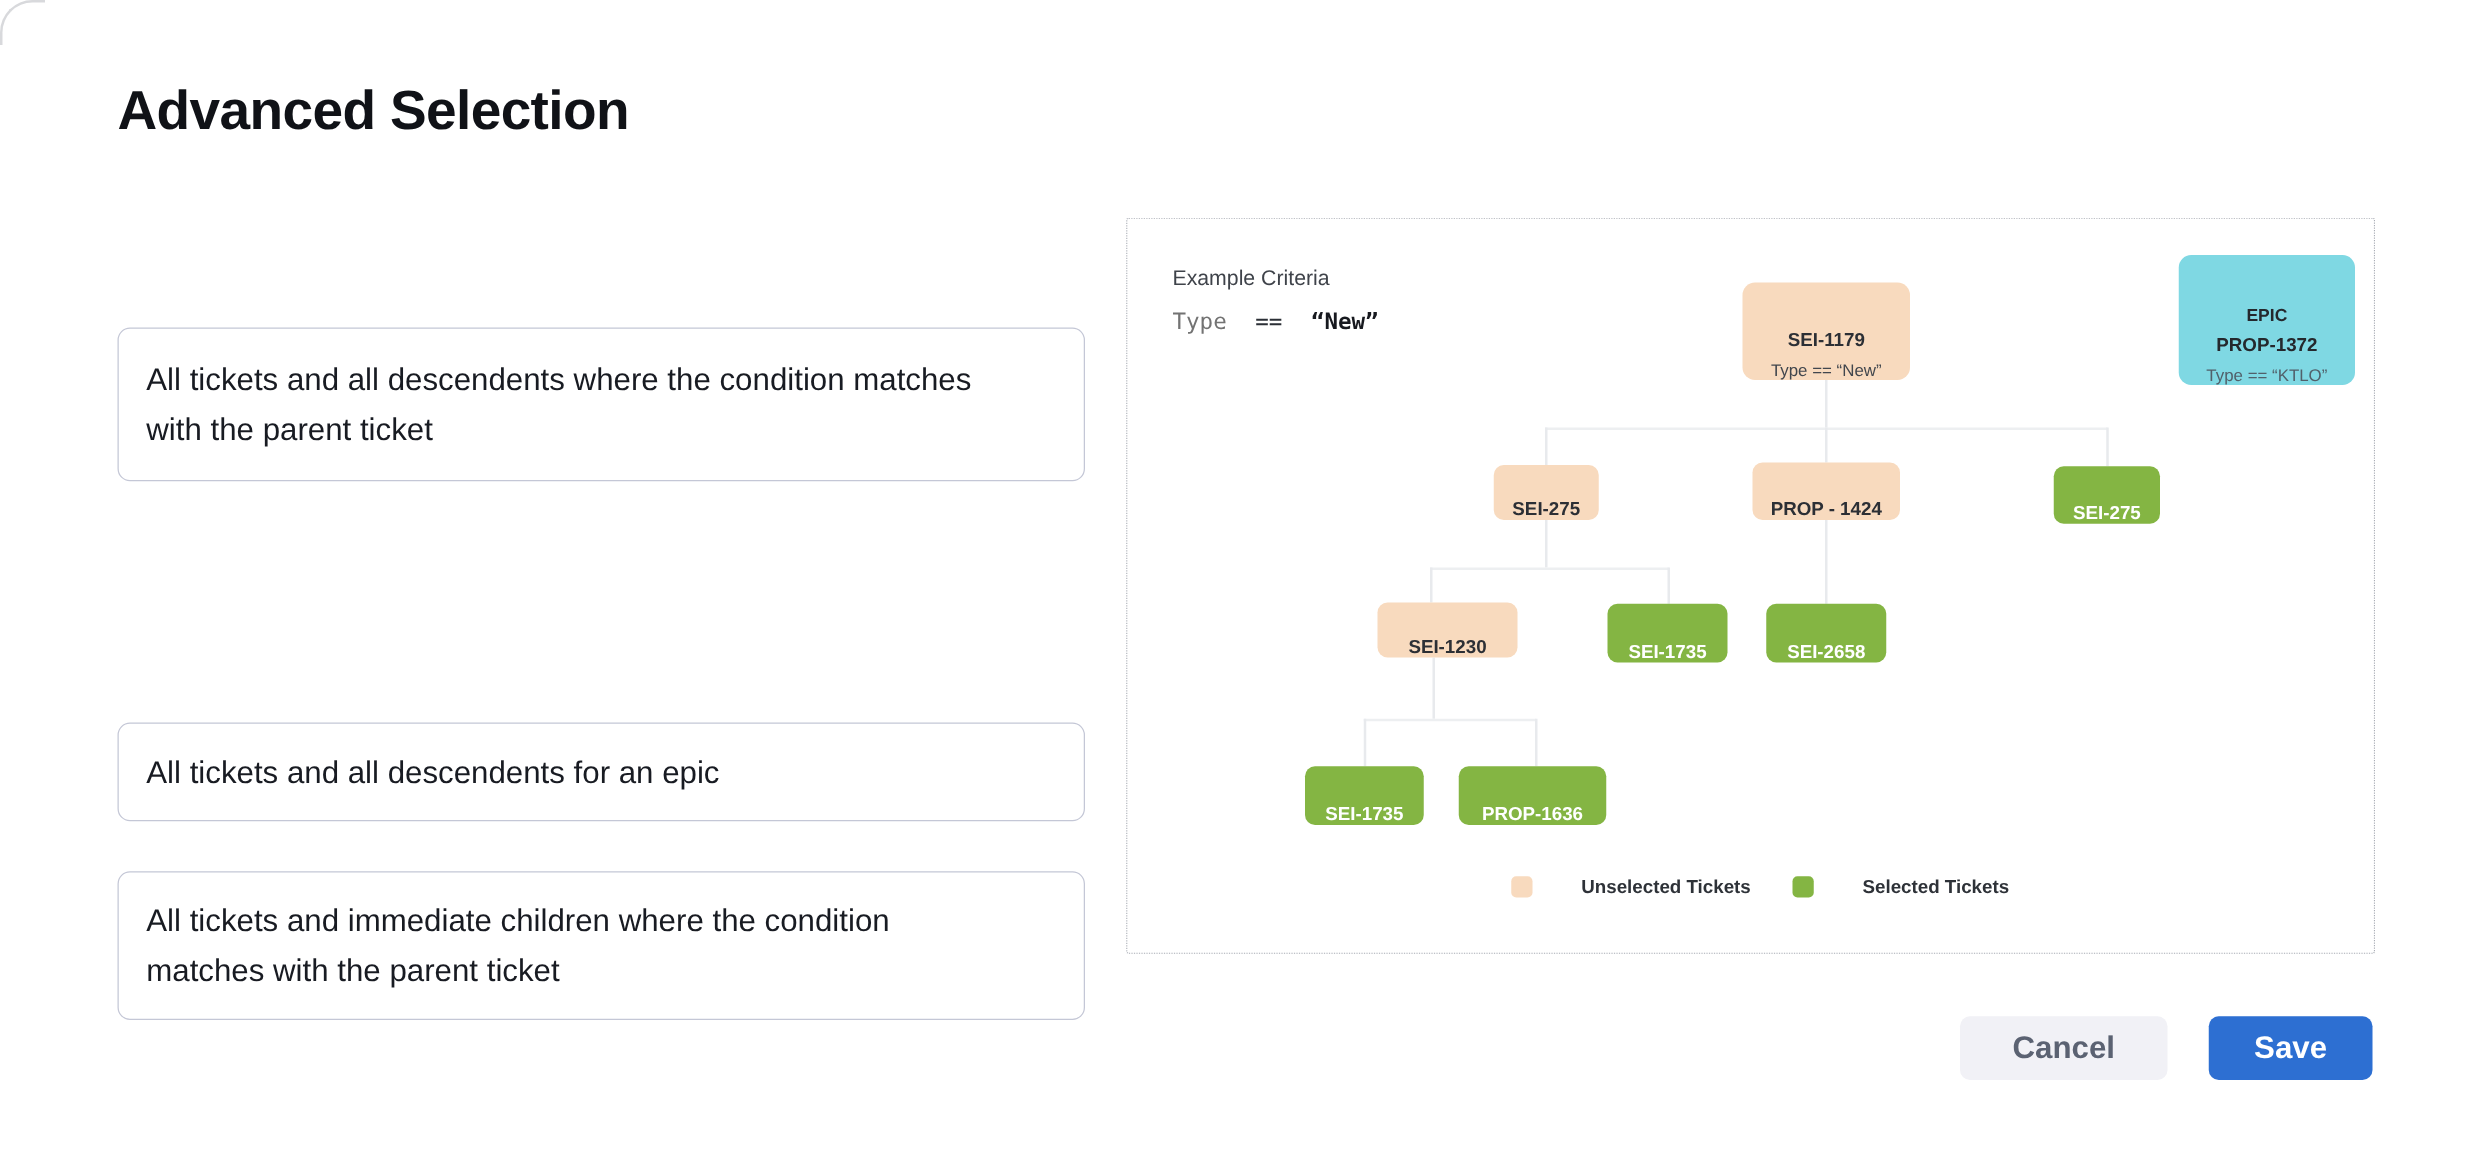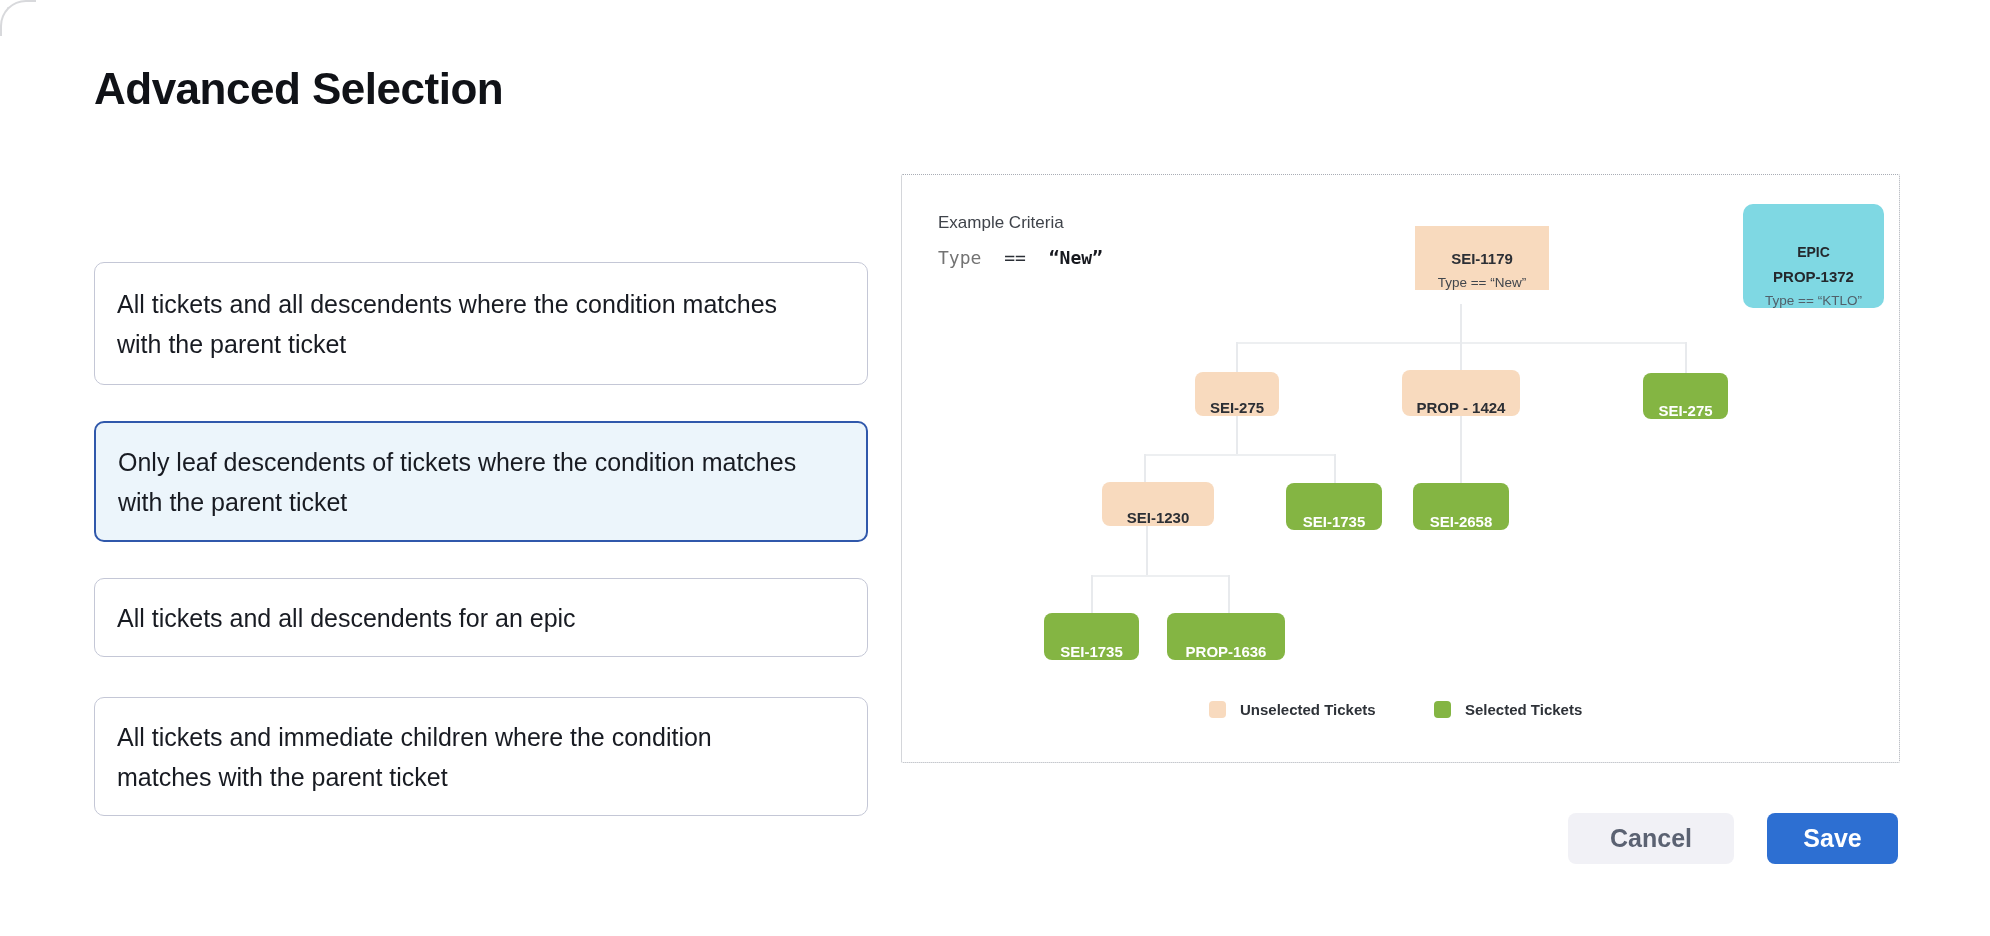--- a/index.html
+++ b/index.html
@@ -35,21 +35,21 @@
   .crit-val { color:#17191f; font-weight:700; margin-left:12px; }
 
   
   .node { position:absolute; border-radius:8px; display:flex; flex-direction:column;
     align-items:center; justify-content:flex-end; font-weight:700; font-size:15px; }
   .peach { background:#f8dabe; color:#2c2f35; }
   .green { background:#84b543; color:#ffffff; }
   .cyan  { background:#7fd8e3; color:#24282d; border-radius:10px; }
   .node .sub { font-weight:400; font-size:13.5px; color:#41464d; margin-top:8px; }
   .cyan .sub { color:#51606a; }
-  .tn-root { left:492px; top:51px;  width:134px; height:64px; border-radius:0;margin-left:21px; }
+  .tn-root { left:492px; top:51px;  width:134px; height:78px; border-radius:10px; }
   .tn-epic { left:841px; top:29px;  width:141px; height:104px; }
   .tn-epic .epic-type { font-size:14px; margin-bottom:8px; }
   .tn1 { left:293px; top:197px; width:84px;  height:44px; }
   .tn2 { left:500px; top:195px; width:118px; height:46px; }
   .tn3 { left:741px; top:198px; width:85px;  height:46px; }
   .tn4 { left:200px; top:307px; width:112px;  height:44px; }
   .tn5 { left:384px; top:308px; width:96px;  height:47px; }
   .tn6 { left:511px; top:308px; width:96px;  height:47px; }
   .tn7 { left:142px; top:438px; width:95px;  height:47px; }
   .tn8 { left:265px; top:438px; width:118px; height:47px; }
@@ -66,21 +66,21 @@
   .c7  { left:242px; top:279px; width:191px; }
   .c8  { left:242px; top:279px; height:28px; }
   .c9  { left:432px; top:279px; height:29px; }
   .c10 { left:558px; top:241px; height:67px; }
   .c11 { left:244px; top:351px; height:49px; }
   .c12 { left:189px; top:400px; width:138px; }
   .c13 { left:189px; top:400px; height:38px; }
   .c14 { left:326px; top:400px; height:38px; }
 
   
-  .legend-item { position:absolute; display:flex; align-items:center; }
+  .legend-item { position:absolute; display:flex; align-items:center;gap:25px; }
   .li1 { left:307px; top:526px; }
   .li2 { left:532px; top:526px; }
   .legend-swatch { width:17px; height:17px; border-radius:4px; margin-right:14px; }
   .sw-peach { background:#f8dabe; }
   .sw-green { background:#84b543; }
   .legend-label { font-size:15px; font-weight:700; color:#2e3238; }
 
   
   .btn { position:absolute; top:813px; height:51px; border:none; border-radius:8px;
     font-family:"Liberation Sans", sans-serif; font-size:25px; font-weight:700; cursor:pointer; }
@@ -90,23 +90,20 @@
 </head>
 <body>
 
 <div class="screen">
   <div class="window-corner"></div>
 
   <h1 class="page-title">Advanced Selection</h1>
 
   <div class="option-card oc1">
     <span>All tickets and all descendents where the condition matches with the parent ticket</span>
-  </div>
-  <div class="option-card oc2 selected">
-    <span>Only leaf descendents of tickets where the condition matches with the parent ticket</span>
   </div>
   <div class="option-card oc3">
     <span>All tickets and all descendents for an epic</span>
   </div>
   <div class="option-card oc4">
     <span>All tickets and immediate children where the condition matches with the parent ticket</span>
   </div>
 
   <div class="example-panel">
     <div class="example-label">Example Criteria</div>

